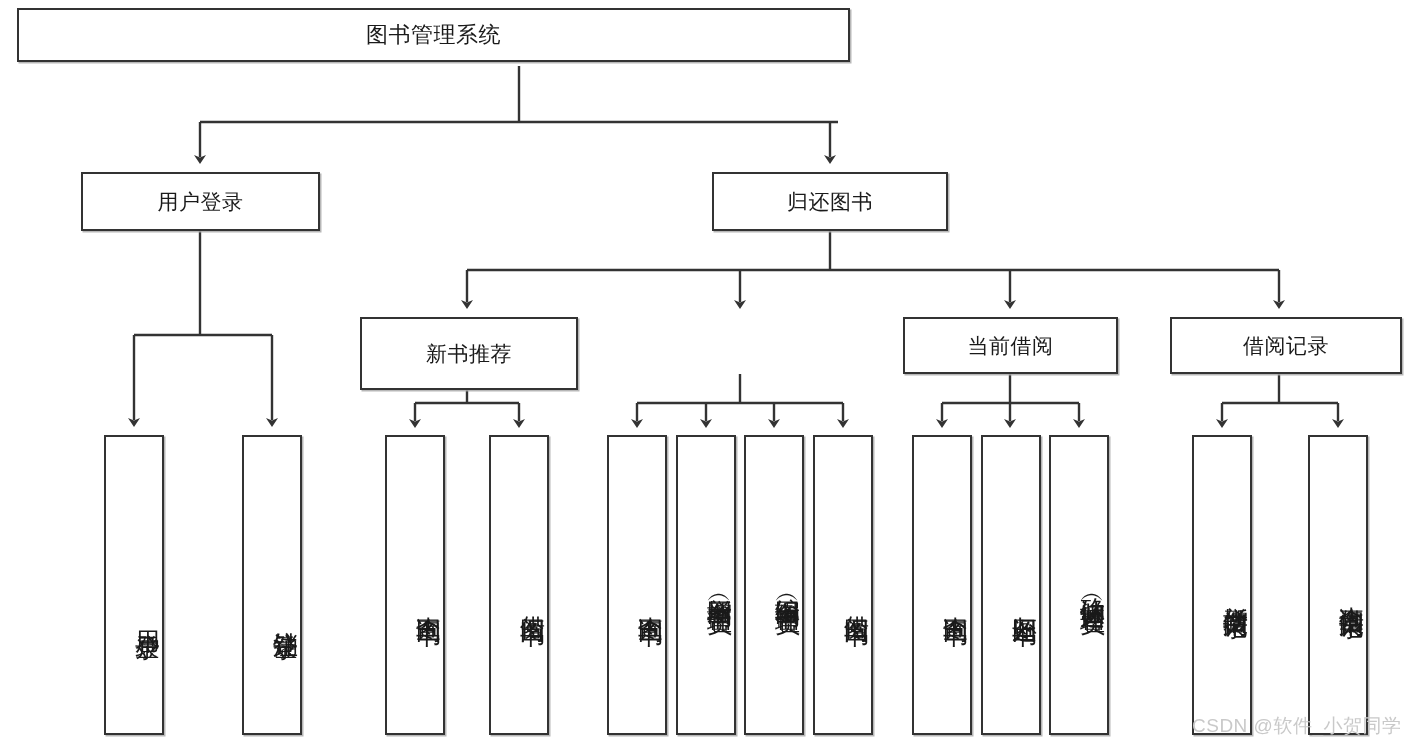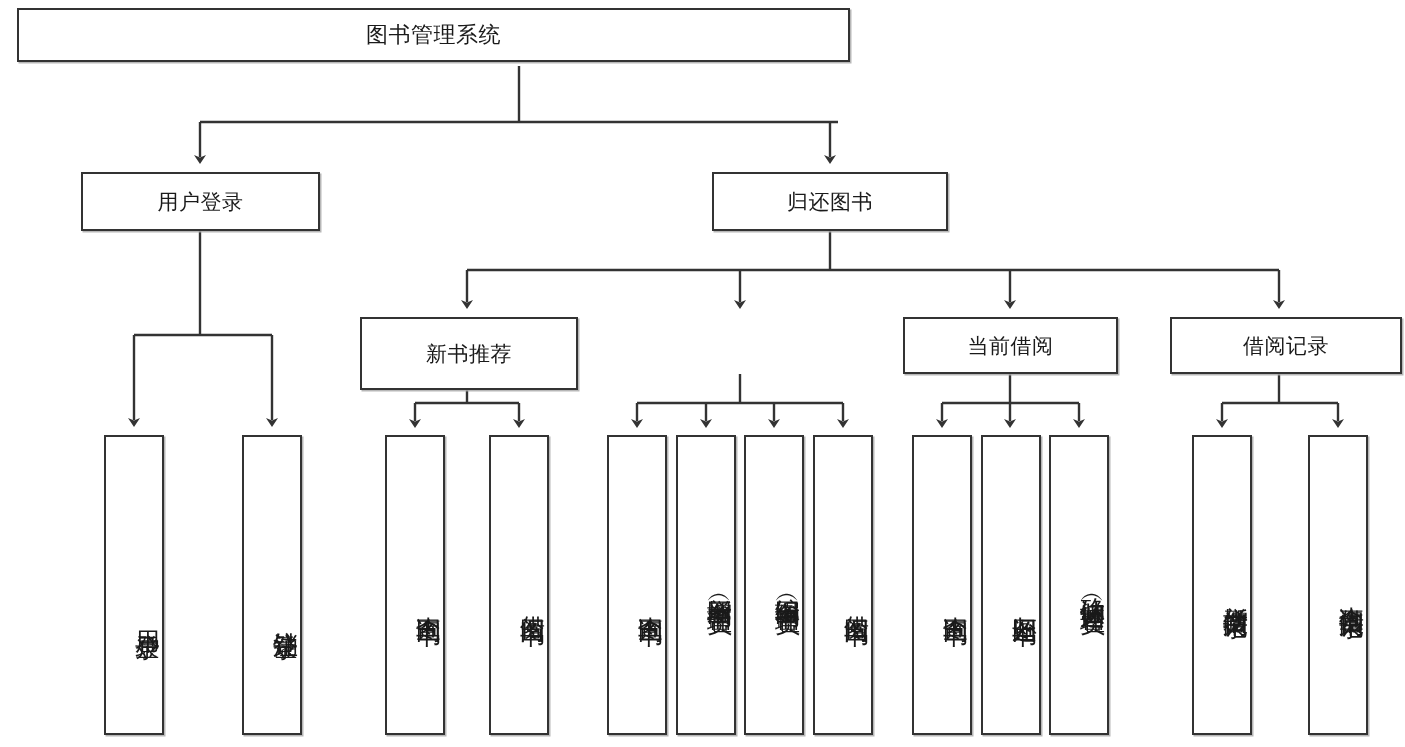--- a/index.html
+++ b/index.html
@@ -184,14 +184,15 @@
     <span>确认归还（管理员）</span>
   </div>
 
   <div class="node node-v pad-sm" style="left:1192px; top:435px; width:60px; height:300px;">
     <span>新增借阅记录</span>
   </div>
   <div class="node node-v pad-sm" style="left:1308px; top:435px; width:60px; height:300px;">
     <span>查询借阅记录</span>
   </div>
 
+  <div id="watermark">CSDN @软件_小贺同学</div>
 
 </div>
 
 </body></html>

